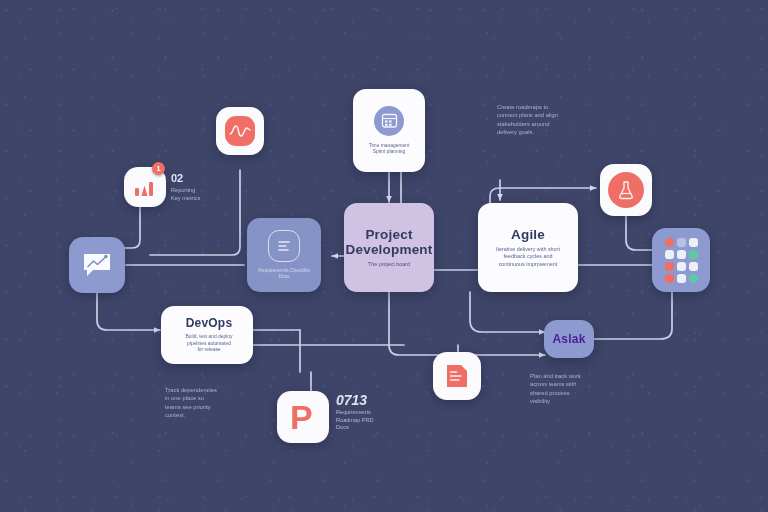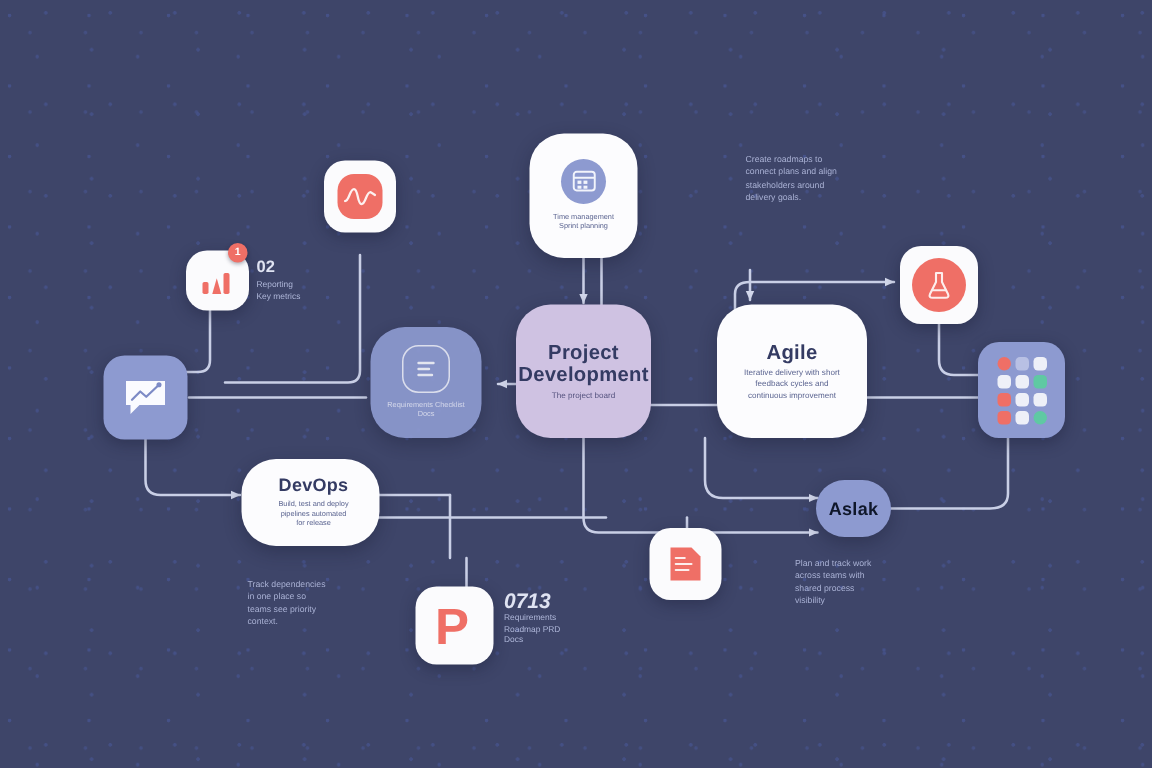--- a/index.html
+++ b/index.html
@@ -56,21 +56,21 @@
     align-items: center;
     justify-content: center;
   }
   .red-sq   { background: #ef6f66; }
   .red-circ { background: #ef6f66; border-radius: 50%; }
   .blue-circ{ background: #8d9ad0; border-radius: 50%; }
 
   
   .card {
     position: absolute;
-    border-radius: 23px;
+    border-radius: 13px;
     box-shadow: 0 4px 12px rgba(20,24,45,.33);
     display: flex;
     flex-direction: column;
     align-items: center;
     justify-content: center;
     text-align: center;
     padding: 6px 8px;
     box-sizing: border-box;
   }
   .card-white  { background: #fcfcfe; }
@@ -292,21 +292,21 @@
   </div>
 
   <div class="card card-white" style="left:161px; top:306px; width:92px; height:58px;padding-left:12px;">
     <div class="card-title md">DevOps</div>
     <div class="card-body tiny" style="white-space:pre-line;">Build, test and deploy
 pipelines automated
 for release</div>
   </div>
 
   <div class="card card-periw" style="left:544px; top:320px; width:50px; height:38px;">
-    <div class="card-title md" style="color:#0f172a;">Aslak</div>
+    <div class="card-title md" style="color:#4c1d95;">Aslak</div>
   </div>
   <div class="para" style="left:530px; top:372px; white-space:pre-line;">Plan and track work
 across teams with
 shared process
 visibility</div>
 
   <div class="tile tile-white" style="left:433px; top:352px; width:48px; height:48px;">
     <svg width="24" height="26" viewBox="0 0 24 26">
       <path d="M2 2 H16 L22 8 V24 H2 z" fill="#ef6f66"></path>
       <path d="M5.5 9 H11.5 M5.5 13 H16 M5.5 17 H14" stroke="#fdeeed" stroke-width="1.4" stroke-linecap="round"></path>

